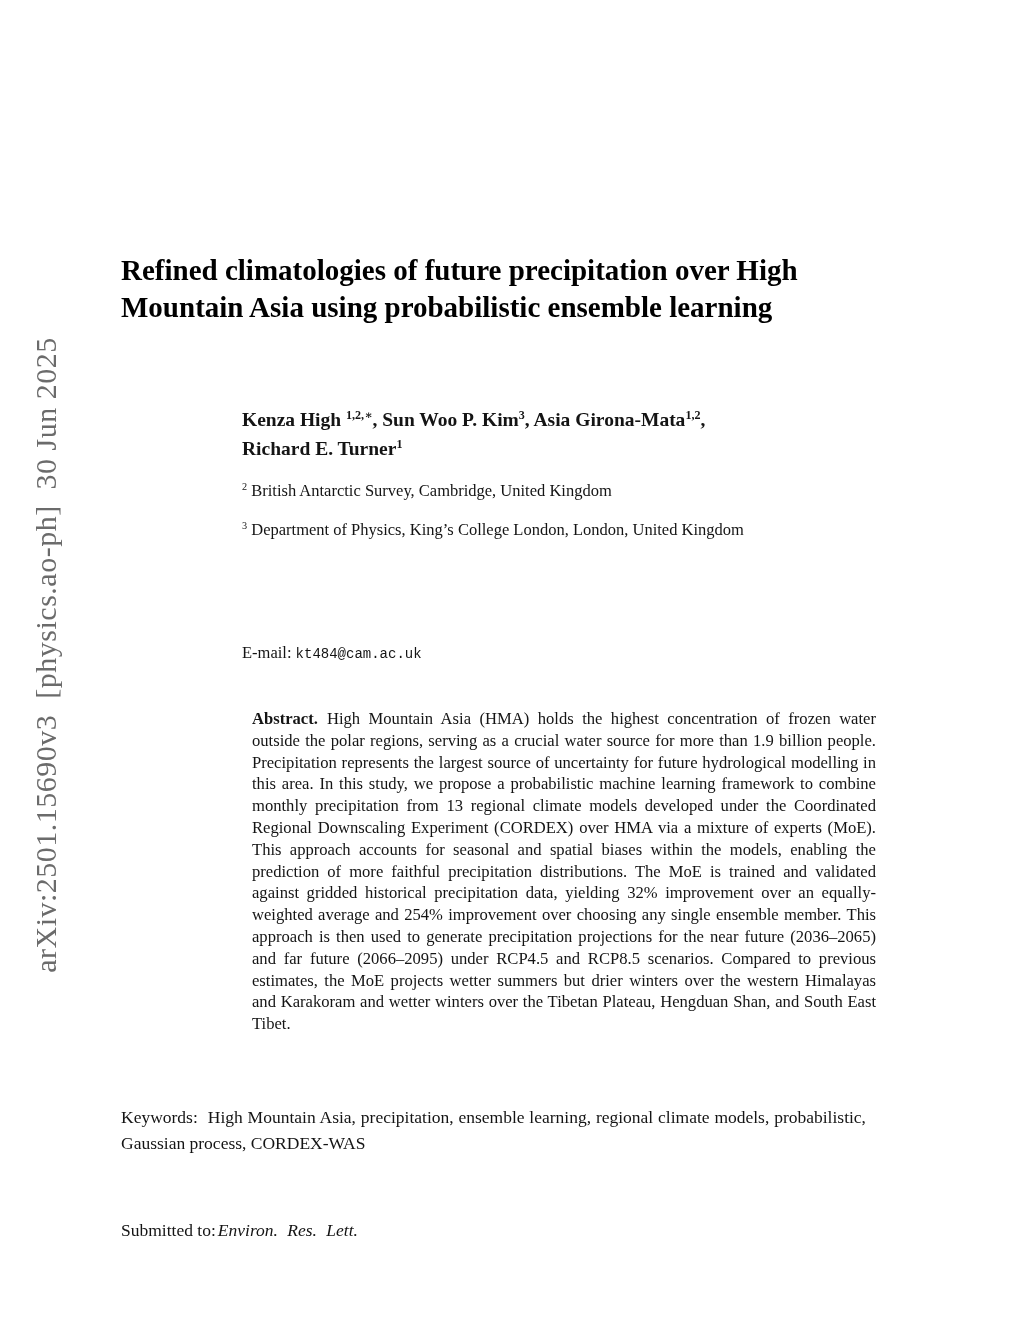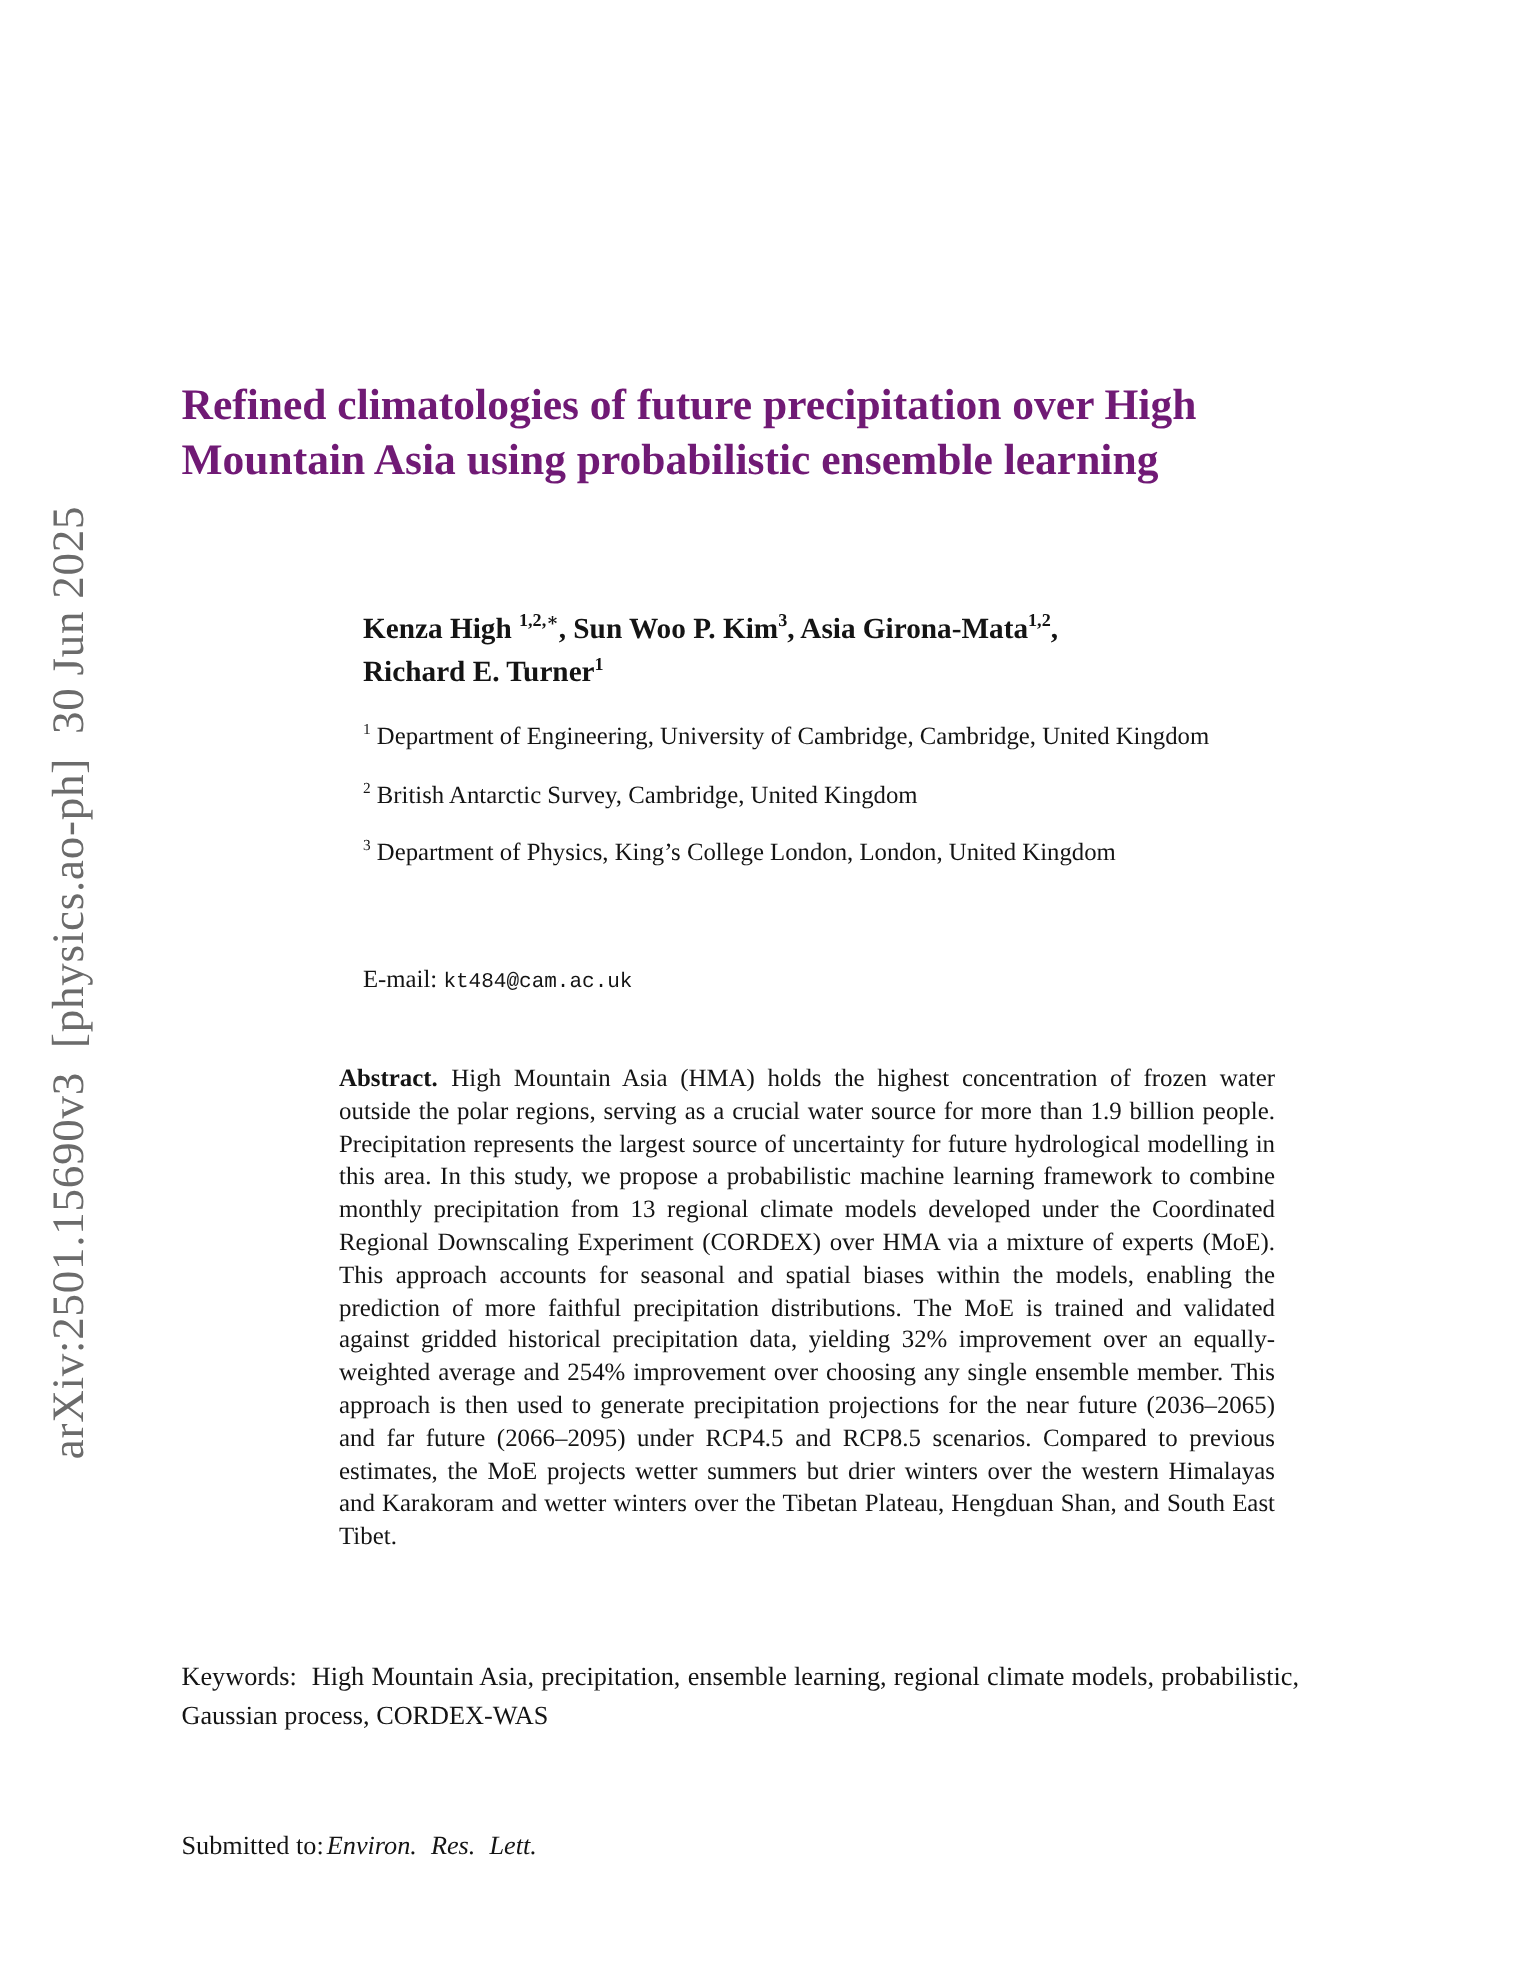--- a/index.html
+++ b/index.html
@@ -25,21 +25,21 @@
     letter-spacing: 0.5px;
   }
   .title {
     position: absolute;
     left: 121px;
     top: 252px;
     width: 720px;
     font-size: 29px;
     font-weight: bold;
     line-height: 37px;
-    color: #701a75;
+    color: #000000;
   }
   .authors {
     position: absolute;
     left: 242px;
     top: 405px;
     width: 640px;
     font-size: 19.5px;
     font-weight: bold;
     line-height: 29px;
   }
@@ -64,21 +64,21 @@
     left: 242px;
     top: 643px;
     font-size: 16.5px;
   }
   .mono {
     font-family: "Liberation Mono", "DejaVu Sans Mono", monospace;
     font-size: 14px;
   }
   .abstract {
     position: absolute;
-    left: 226px;
+    left: 252px;
     top: 708px;
     width: 624px;
     font-size: 16.6px;
     line-height: 21.8px;
     text-align: justify;
   }
   .abstract .abstract-label {
     font-weight: bold;
     margin-right: 9px;
   }
@@ -105,21 +105,20 @@
 
 <div class="page">
 
   <div class="watermark">arXiv:2501.15690v3  [physics.ao-ph]  30 Jun 2025</div>
 
   <h1 class="title">Refined climatologies of future precipitation over High Mountain Asia using probabilistic ensemble learning</h1>
 
   <div class="authors"><span>Kenza High </span><sup>1,2,∗</sup><span>, </span><span>Sun Woo P. Kim</span><sup>3</sup><span>, </span><span>Asia Girona-Mata</span><sup>1,2</sup><span>,</span><br><span>Richard E. Turner</span><sup>1</sup></div>
 
   <div class="affils">
-    <p class="affil"><sup>1</sup> <span>Department of Engineering, University of Cambridge, Cambridge, United Kingdom</span></p>
     <p class="affil"><sup>2</sup> <span>British Antarctic Survey, Cambridge, United Kingdom</span></p>
     <p class="affil"><sup>3</sup> <span>Department of Physics, King’s College London, London, United Kingdom</span></p>
   </div>
 
   <p class="email-line"><span>E-mail: </span><span class="mono">kt484@cam.ac.uk</span></p>
 
   <p class="abstract"><span class="abstract-label">Abstract.</span><span>High Mountain Asia (HMA) holds the highest concentration of frozen water outside the polar regions, serving as a crucial water source for more than 1.9 billion people. Precipitation represents the largest source of uncertainty for future hydrological modelling in this area. In this study, we propose a probabilistic machine learning framework to combine monthly precipitation from 13 regional climate models developed under the Coordinated Regional Downscaling Experiment (CORDEX) over HMA via a mixture of experts (MoE). This approach accounts for seasonal and spatial biases within the models, enabling the prediction of more faithful precipitation distributions. The MoE is trained and validated against gridded historical precipitation data, yielding 32% improvement over an equally-weighted average and 254% improvement over choosing any single ensemble member. This approach is then used to generate precipitation projections for the near future (2036–2065) and far future (2066–2095) under RCP4.5 and RCP8.5 scenarios. Compared to previous estimates, the MoE projects wetter summers but drier winters over the western Himalayas and Karakoram and wetter winters over the Tibetan Plateau, Hengduan Shan, and South East Tibet.</span></p>
 
   <p class="keywords"><span class="kw-label">Keywords:</span><span>High Mountain Asia, precipitation, ensemble learning, regional climate models, probabilistic, Gaussian process, CORDEX-WAS</span></p>
 

